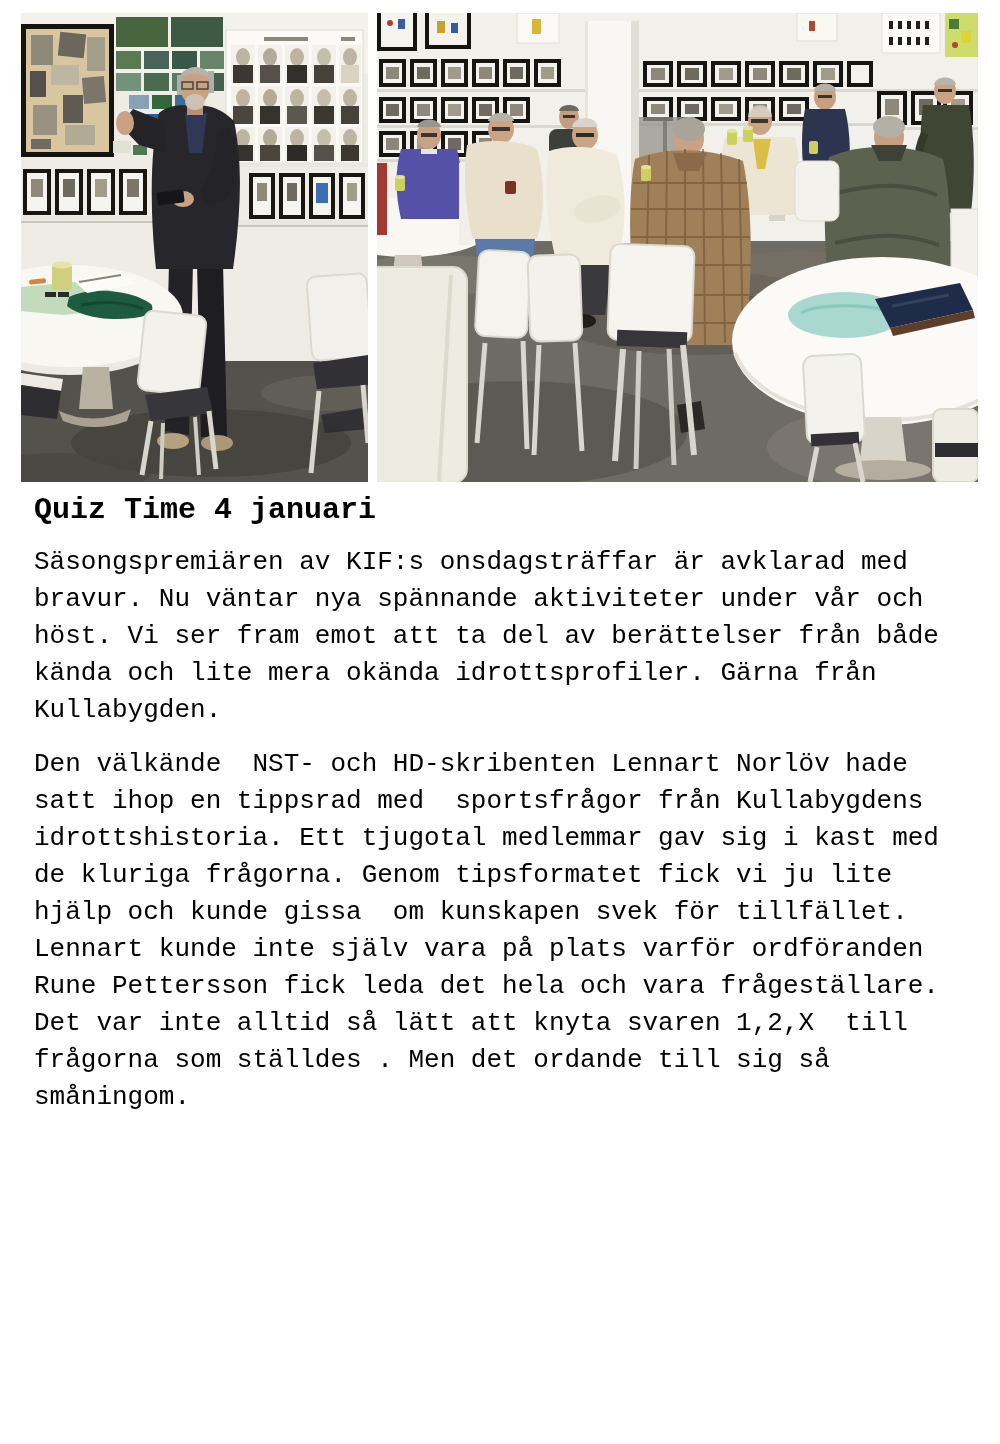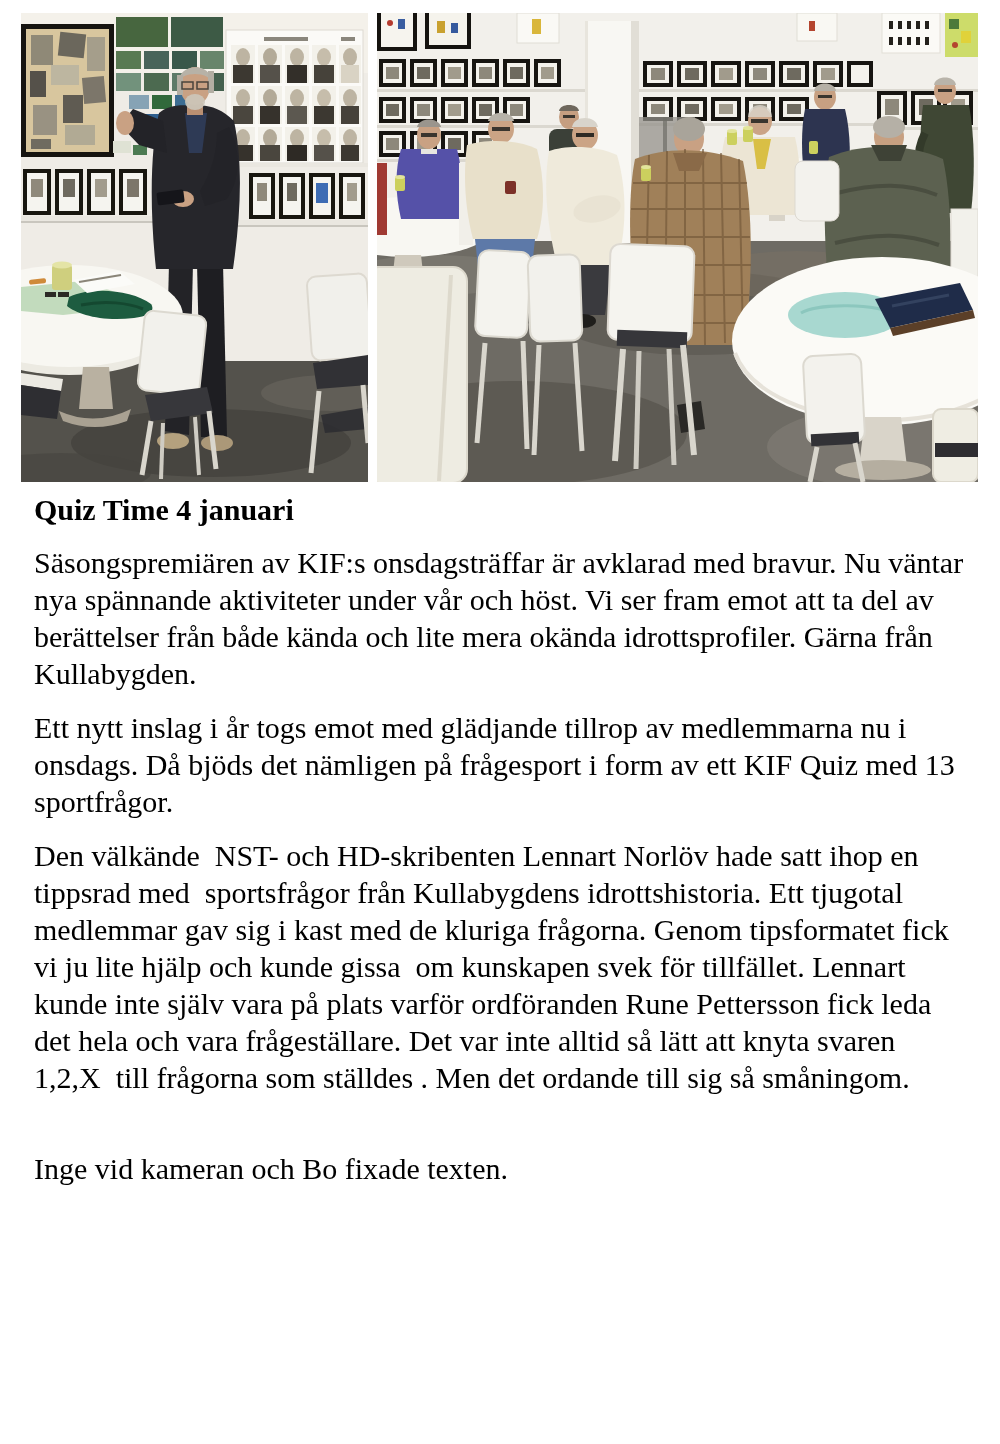--- a/index.html
+++ b/index.html
@@ -1,20 +1,20 @@
 <!DOCTYPE html>
 <html><head>
 <meta charset="utf-8">
 <style>
   html,body{margin:0;padding:0;background:#ffffff;}
   .page{
     position:relative;
     width:1000px;height:1444px;
     background:#ffffff;
-    font-family:Liberation Serif, serif;
+    font-family:Liberation Mono, monospace;
     color:#000000;
     overflow:hidden;
   }
   .photo{
     position:absolute;
     overflow:hidden;
     background:#efece6;
   }
   .photo svg{display:block;width:100%;height:100%;}
   #photo-left{left:21px;top:13px;width:347px;height:469px;}
@@ -23,21 +23,21 @@
     position:absolute;
     left:34px;top:492px;width:932px;
   }
   .article h1{
     font-size:30px;
     font-weight:bold;
     margin:0 0 16px 0;
     line-height:36px;
   }
   .article p{
-    font-size:30px;
+    font-size:26px;
     line-height:37px;
     margin:4px 0 17px 0;
     white-space:pre-wrap;
   }
   .article p.byline{
     margin-top:54px;
     margin-bottom:0;
   }
 </style>
 </head>
@@ -614,18 +614,16 @@
           <rect x="556" y="396" width="45" height="73" rx="8" fill="#efede3" stroke="#dcd8cc" stroke-width="2"></rect>
           <rect x="558" y="430" width="43" height="14" fill="#2e2d31"></rect>
         </g>
       </g>
     </svg>
   </figure>
 
   <div class="article">
     <h1>Quiz Time 4 januari</h1>
     <p>Säsongspremiären av KIF:s onsdagsträffar är avklarad med bravur. Nu väntar nya spännande aktiviteter under vår och höst. Vi ser fram emot att ta del av berättelser från både kända och lite mera okända idrottsprofiler. Gärna från Kullabygden.</p>
-    <p>Ett nytt inslag i år togs emot med glädjande tillrop av medlemmarna nu i onsdags. Då bjöds det nämligen på frågesport i form av ett KIF Quiz med 13 sportfrågor.</p>
     <p>Den välkände  NST- och HD-skribenten Lennart Norlöv hade satt ihop en tippsrad med  sportsfrågor från Kullabygdens idrottshistoria. Ett tjugotal medlemmar gav sig i kast med de kluriga frågorna. Genom tipsformatet fick vi ju lite hjälp och kunde gissa  om kunskapen svek för tillfället. Lennart kunde inte själv vara på plats varför ordföranden Rune Pettersson fick leda det hela och vara frågeställare. Det var inte alltid så lätt att knyta svaren 1,2,X  till frågorna som ställdes . Men det ordande till sig så småningom.</p>
-    <p class="byline">Inge vid kameran och Bo fixade texten.</p>
   </div>
 
 </div>
 
 </body></html>

